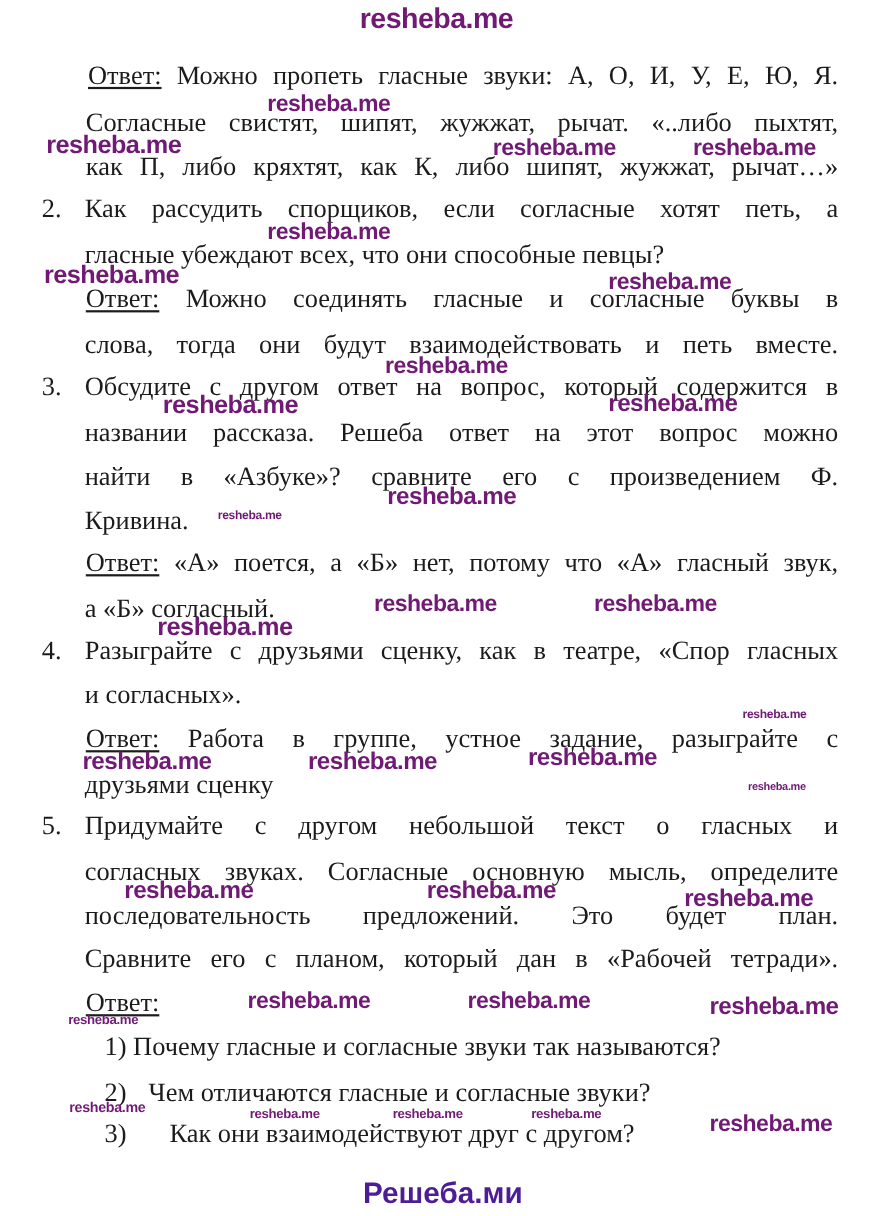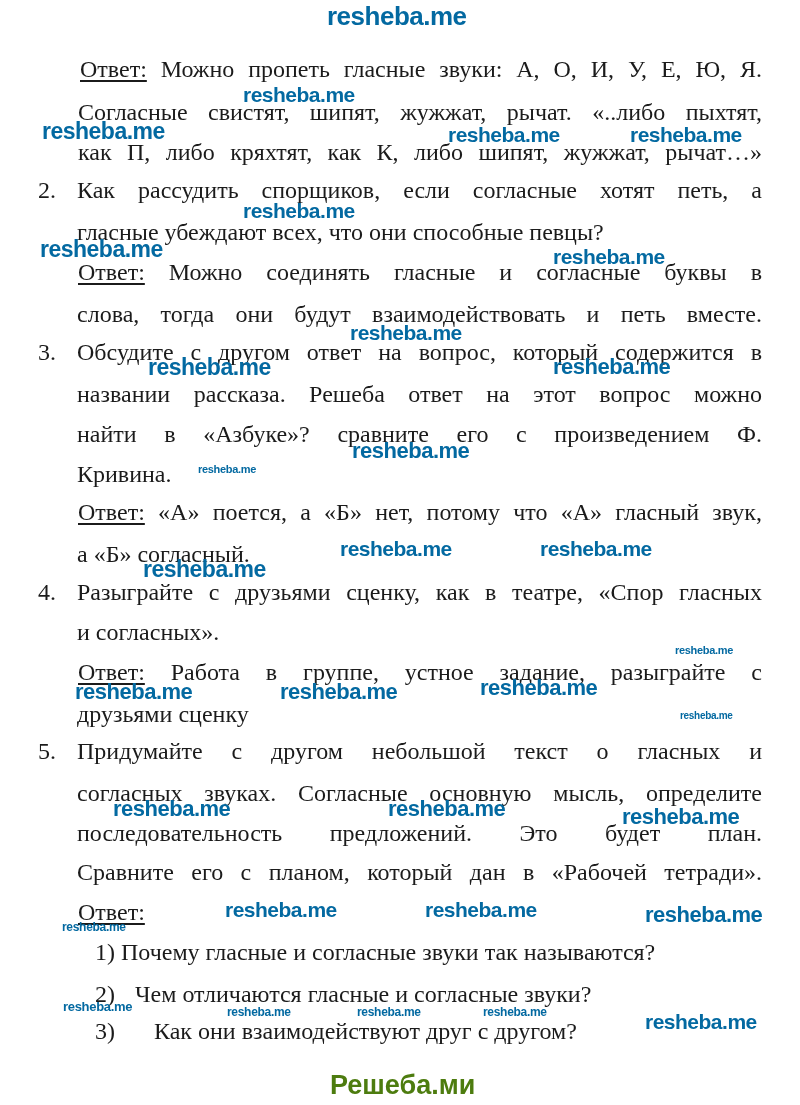--- a/index.html
+++ b/index.html
@@ -23,34 +23,34 @@
     white-space:normal;
     text-align:justify;
     text-align-last:justify;
   }
   .line.num{font-size:24px;}
   .u{text-decoration:underline;text-underline-offset:3px;}
   .wm{
     position:absolute;
     font-family:"Liberation Sans", sans-serif;
     font-weight:bold;
-    color:#0369a1;
+    color:#701a75;
     line-height:1;
     letter-spacing:-0.5px;
     white-space:nowrap;
   }
   .wm.small{letter-spacing:-0.3px;}
   .wm.header{left:327px;top:3px;font-size:26px;}
   .footer-brand{
     position:absolute;
     left:330px;top:1072px;
     font-family:"Liberation Sans", sans-serif;
     font-weight:bold;
     font-size:27px;
-    color:#4d7c0f;
+    color:#4c1d95;
     line-height:1;
   }
 </style>
 </head>
 <body>
 
 <div class="page">
   <div class="wm header">resheba.me</div>
   <div id="doc-body">
       <div class="line j" style="left: 80px; top: 55px; width: 682px;"><span class="u">Ответ:</span> Можно пропеть гласные звуки: А, О, И, У, Е, Ю, Я.</div>

